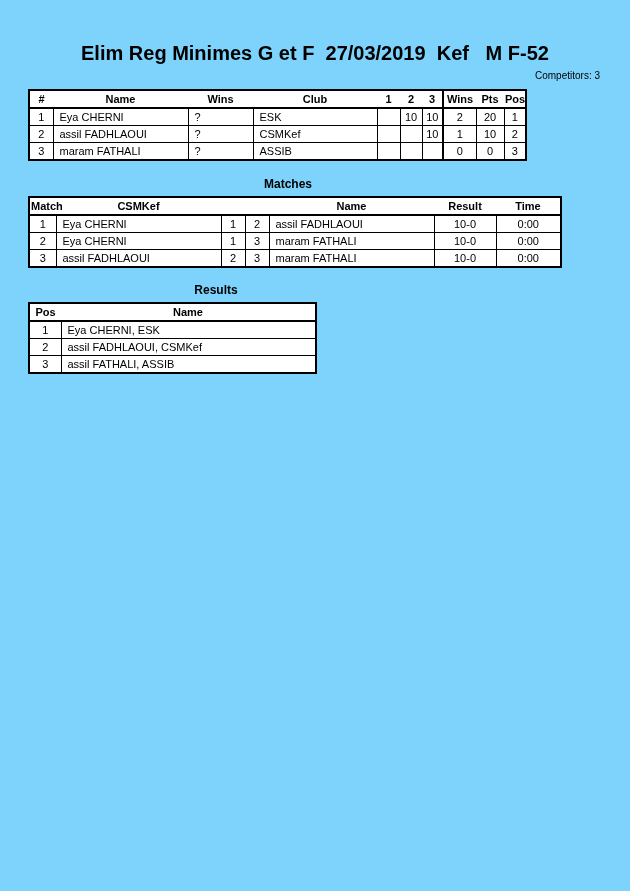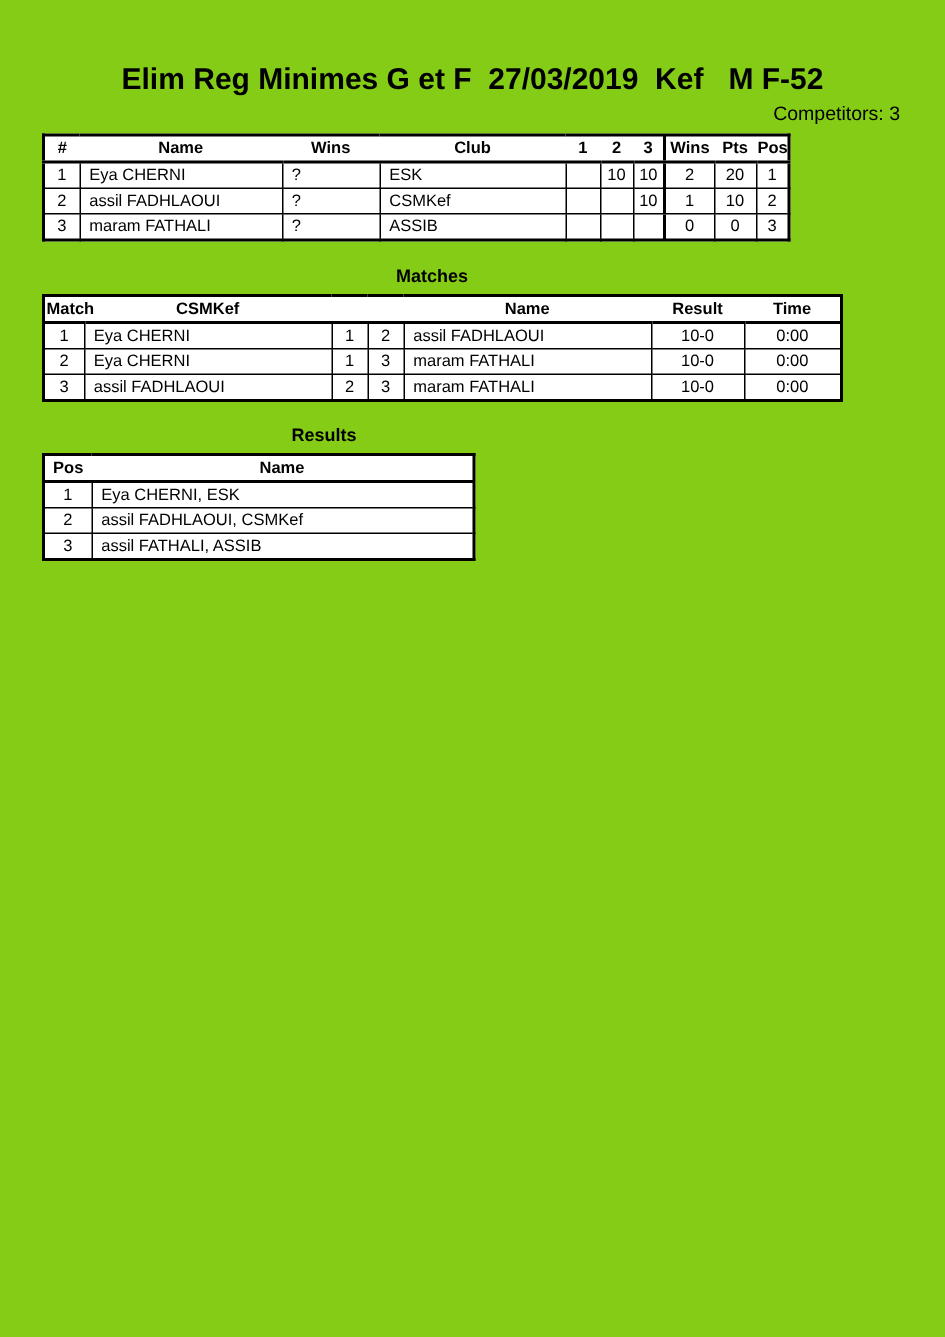--- a/index.html
+++ b/index.html
@@ -5,21 +5,21 @@
   html, body { margin: 0; padding: 0; }
   body {
     width: 630px; height: 891px;
     background: #ffffff;
     font-family: "Liberation Sans", sans-serif;
     color: #000000;
   }
   .page {
     position: relative;
     width: 630px; height: 891px;
-    background: #84cc16;
+    background: #7dd3fc;
     overflow: hidden;
   }
   .title {
     position: absolute;
     top: 40px; left: 0; width: 630px;
     text-align: center;
     font-size: 20px; font-weight: bold;
     line-height: 26px;
     white-space: pre;
   }
@@ -29,21 +29,21 @@
     font-size: 12px; font-weight: bold;
     line-height: 14px;
     white-space: pre;
   }
   .comp-heading   { top: 68px;  left: 191px; margin-top: 40px; }
   .matches-heading{ top: 177px; left: 288px; }
   .results-heading{ top: 283px; left: 173px; margin-left: 43px; }
   .comp-count {
     position: absolute;
     top: 69px; right: 30px;
-    font-size: 13px; line-height: 13px;
+    font-size: 10px; line-height: 13px;
   }
   table.tbl {
     position: absolute;
     border-collapse: collapse;
     table-layout: fixed;
     font-size: 11px;
     border: 2px solid #000000;
     background: #ffffff;
   }
   .tbl th, .tbl td {

